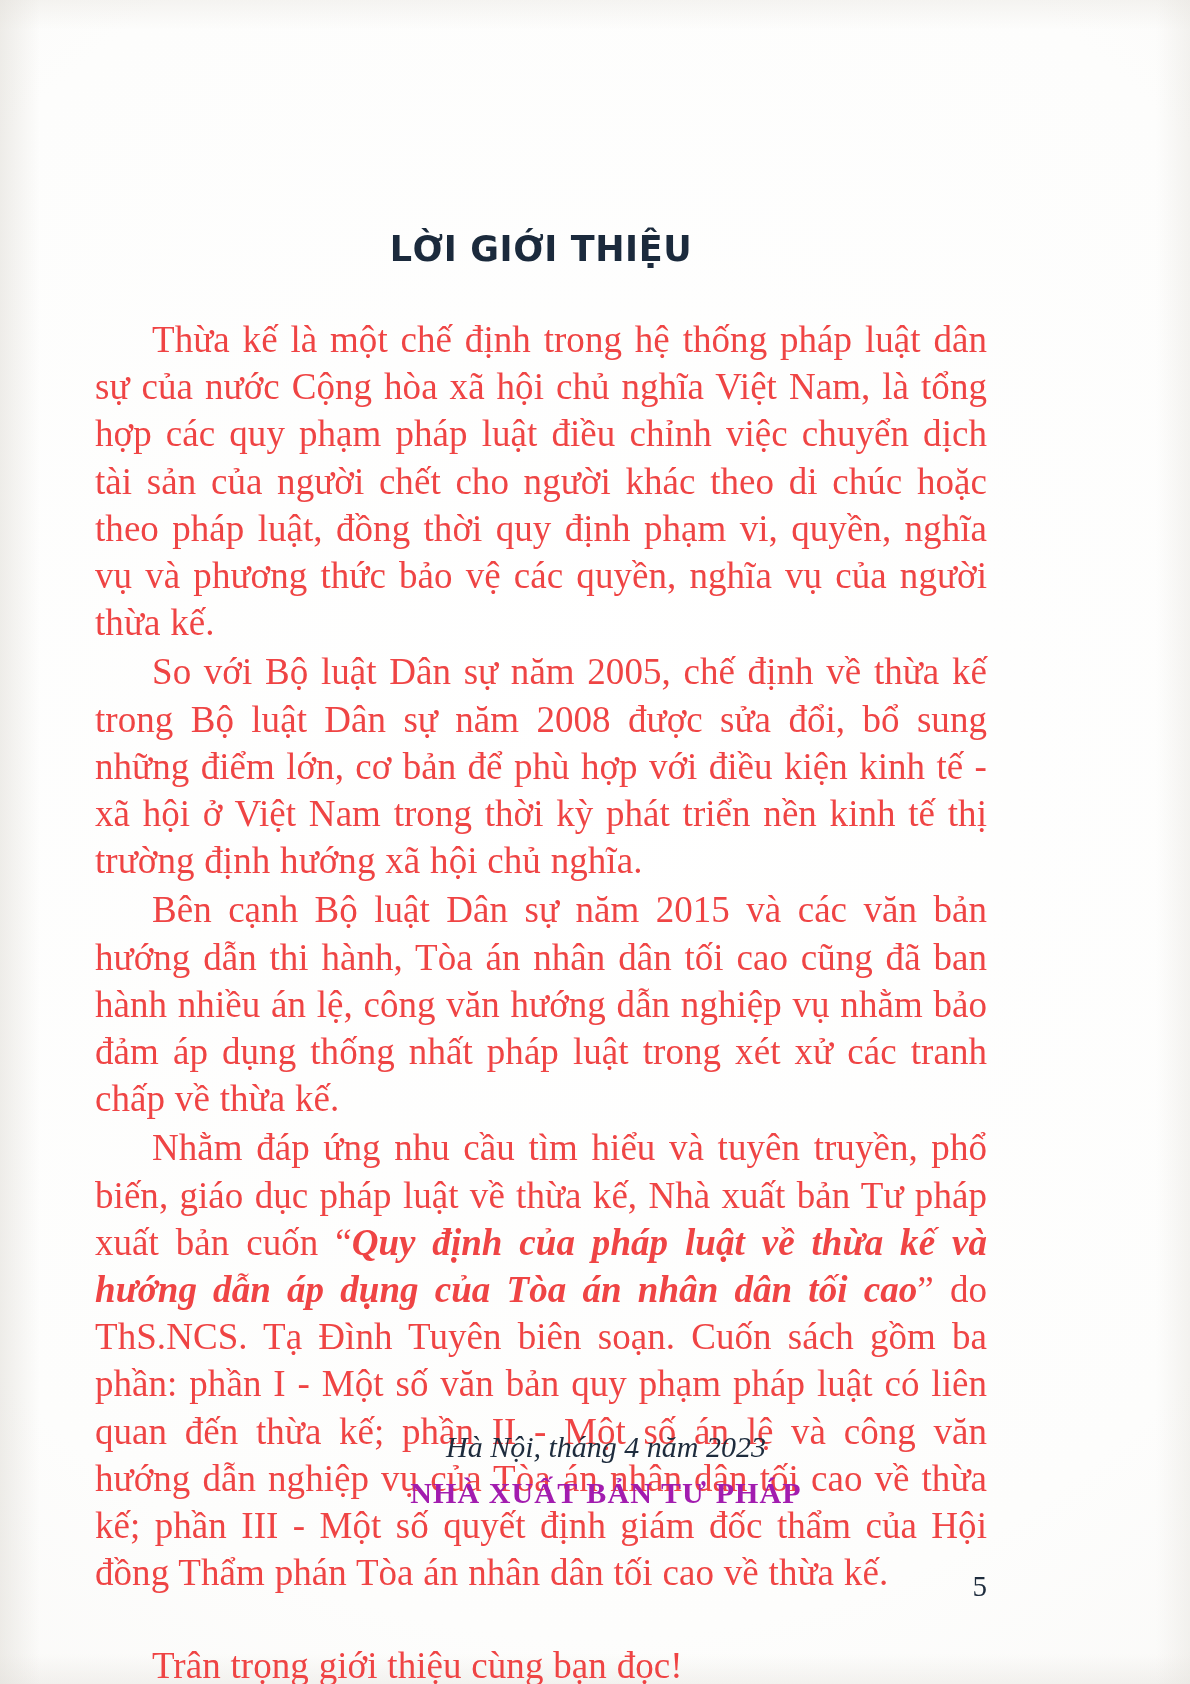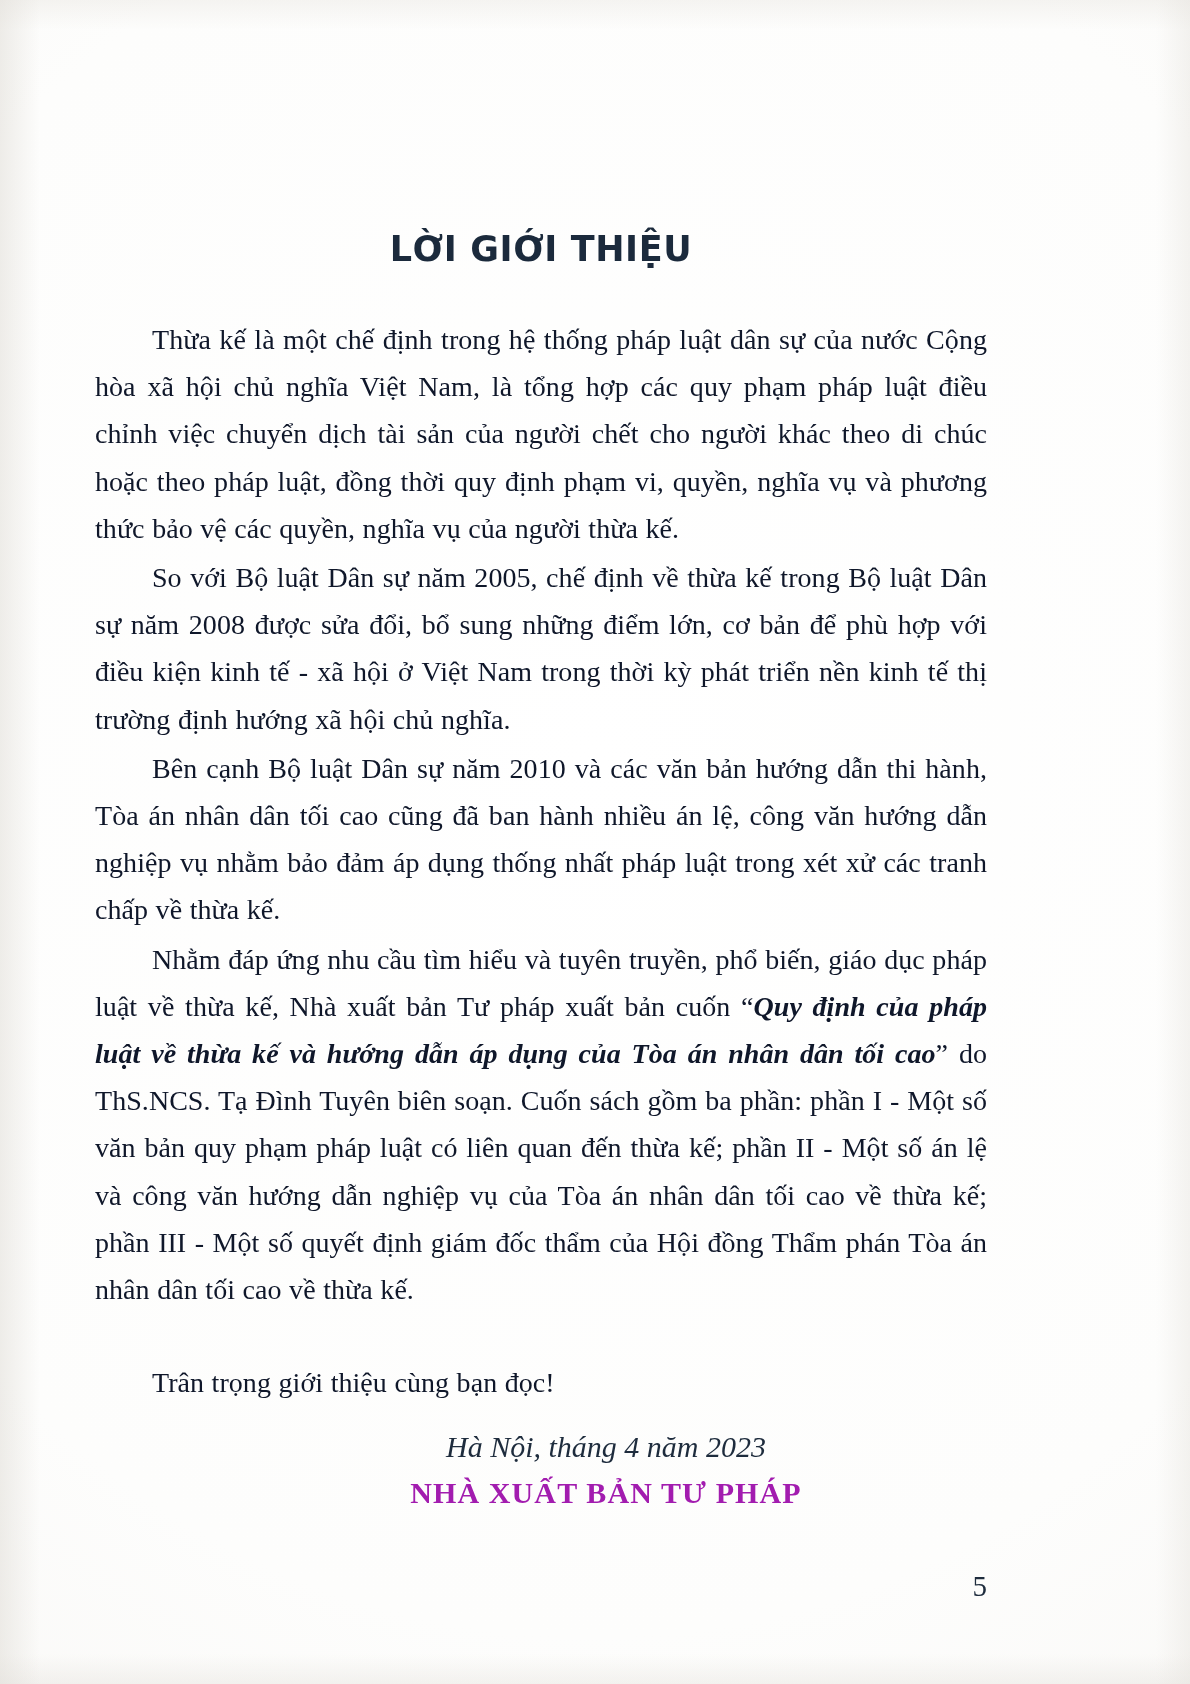--- a/index.html
+++ b/index.html
@@ -63,23 +63,23 @@
   .body-block {
     position: absolute;
     top: 316px;
     left: 0;
     width: 892px;
   }
   p.para {
     margin: 0 0 2px 0;
     text-indent: 57px;
     text-align: justify;
-    font-size: 28px;
+    font-size: 37px;
     line-height: 47.2px;
-    color: #0f172a;
+    color: #ef4444;
     font-family: "Liberation Serif", "DejaVu Serif", serif;
     letter-spacing: 0.05px;
     word-spacing: 0.5px;
   }
   p.para:last-child { margin-bottom: 0; margin-top: 46px; }
   .booktitle {
     font-weight: 700;
     font-style: italic;
   }
 
@@ -127,21 +127,21 @@
 <div class="content">
 
   <h1 class="doc-title">LỜI GIỚI THIỆU</h1>
 
   <div class="body-block">
 
     <p class="para">Thừa kế là một chế định trong hệ thống pháp luật dân sự của nước Cộng hòa xã hội chủ nghĩa Việt Nam, là tổng hợp các quy phạm pháp luật điều chỉnh việc chuyển dịch tài sản của người chết cho người khác theo di chúc hoặc theo pháp luật, đồng thời quy định phạm vi, quyền, nghĩa vụ và phương thức bảo vệ các quyền, nghĩa vụ của người thừa kế.</p>
 
     <p class="para">So với Bộ luật Dân sự năm 2005, chế định về thừa kế trong Bộ luật Dân sự năm 2008 được sửa đổi, bổ sung những điểm lớn, cơ bản để phù hợp với điều kiện kinh tế - xã hội ở Việt Nam trong thời kỳ phát triển nền kinh tế thị trường định hướng xã hội chủ nghĩa.</p>
 
-    <p class="para">Bên cạnh Bộ luật Dân sự năm 2010 và các văn bản hướng dẫn thi hành, Tòa án nhân dân tối cao cũng đã ban hành nhiều án lệ, công văn hướng dẫn nghiệp vụ nhằm bảo đảm áp dụng thống nhất pháp luật trong xét xử các tranh chấp về thừa kế.</p>
+    <p class="para">Bên cạnh Bộ luật Dân sự năm 2015 và các văn bản hướng dẫn thi hành, Tòa án nhân dân tối cao cũng đã ban hành nhiều án lệ, công văn hướng dẫn nghiệp vụ nhằm bảo đảm áp dụng thống nhất pháp luật trong xét xử các tranh chấp về thừa kế.</p>
 
     <p class="para"><span>Nhằm đáp ứng nhu cầu tìm hiểu và tuyên truyền, phổ biến, giáo dục pháp luật về thừa kế, Nhà xuất bản Tư pháp xuất bản cuốn “</span><span class="booktitle">Quy định của pháp luật về thừa kế và hướng dẫn áp dụng của Tòa án nhân dân tối cao</span><span>” do ThS.NCS. Tạ Đình Tuyên biên soạn. Cuốn sách gồm ba phần: phần I - Một số văn bản quy phạm pháp luật có liên quan đến thừa kế; phần II - Một số án lệ và công văn hướng dẫn nghiệp vụ của Tòa án nhân dân tối cao về thừa kế; phần III - Một số quyết định giám đốc thẩm của Hội đồng Thẩm phán Tòa án nhân dân tối cao về thừa kế.</span></p>
 
     <p class="para">Trân trọng giới thiệu cùng bạn đọc!</p>
 
   </div>
 
   <div class="signature">
     <div class="sign-place">Hà Nội, tháng 4 năm 2023</div>
     <div class="sign-publisher">NHÀ XUẤT BẢN TƯ PHÁP</div>

